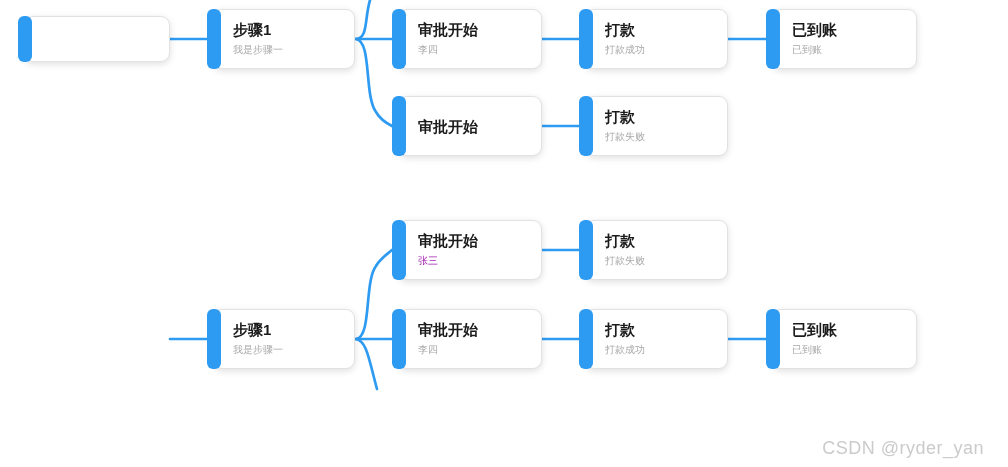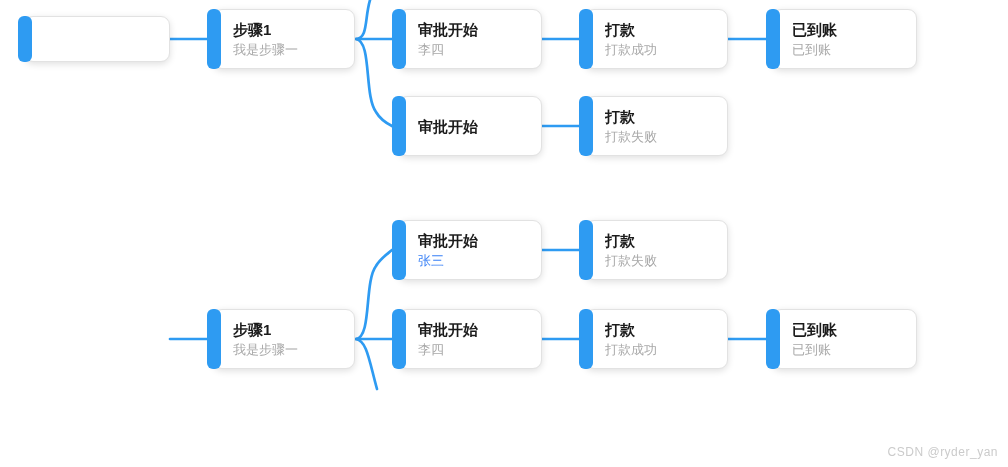--- a/index.html
+++ b/index.html
@@ -61,30 +61,30 @@
     overflow: hidden;
   }
   .node .title {
     font-size: 15px;
     font-weight: 700;
     color: #1b1b1b;
     line-height: 21px;
     white-space: nowrap;
   }
   .node .subtitle {
-    font-size: 13px;
+    font-size: 10px;
     color: #a8a8a8;
     line-height: 20px;
     white-space: nowrap;
   }
   .watermark {
     position: absolute;
-    right: 10px;
+    right: 24px;
     bottom: 8px;
-    font-size: 12px;
+    font-size: 18px;
     color: #cbcbcb;
     letter-spacing: 0.5px;
     z-index: 3;
     text-shadow: 0 1px 0 #ffffff;
   }
 </style>
 </head>
 <body>
 
 <div class="stage" style="width: 1008px; height: 467px;">
@@ -154,21 +154,21 @@
       <div class="text">
         <div class="title" style="color: rgb(27, 27, 27);">打款</div>
         <div class="subtitle" style="color: rgb(168, 168, 168);">打款失败</div>
       </div>
     </div>
     <div class="node" style="left: 392px; top: 220px; width: 150px; height: 60px;">
       <div class="body" style="border-color: rgb(226, 226, 226);"></div>
       <div class="accent"></div>
       <div class="text">
         <div class="title" style="color: rgb(27, 27, 27);">审批开始</div>
-        <div class="subtitle" style="color: #3b82f6;">张三</div>
+        <div class="subtitle" style="color: #a21caf;">张三</div>
       </div>
     </div>
     <div class="node" style="left: 579px; top: 220px; width: 149px; height: 60px;">
       <div class="body" style="border-color: rgb(226, 226, 226);"></div>
       <div class="accent"></div>
       <div class="text">
         <div class="title" style="color: rgb(27, 27, 27);">打款</div>
         <div class="subtitle" style="color: rgb(168, 168, 168);">打款失败</div>
       </div>
     </div>

